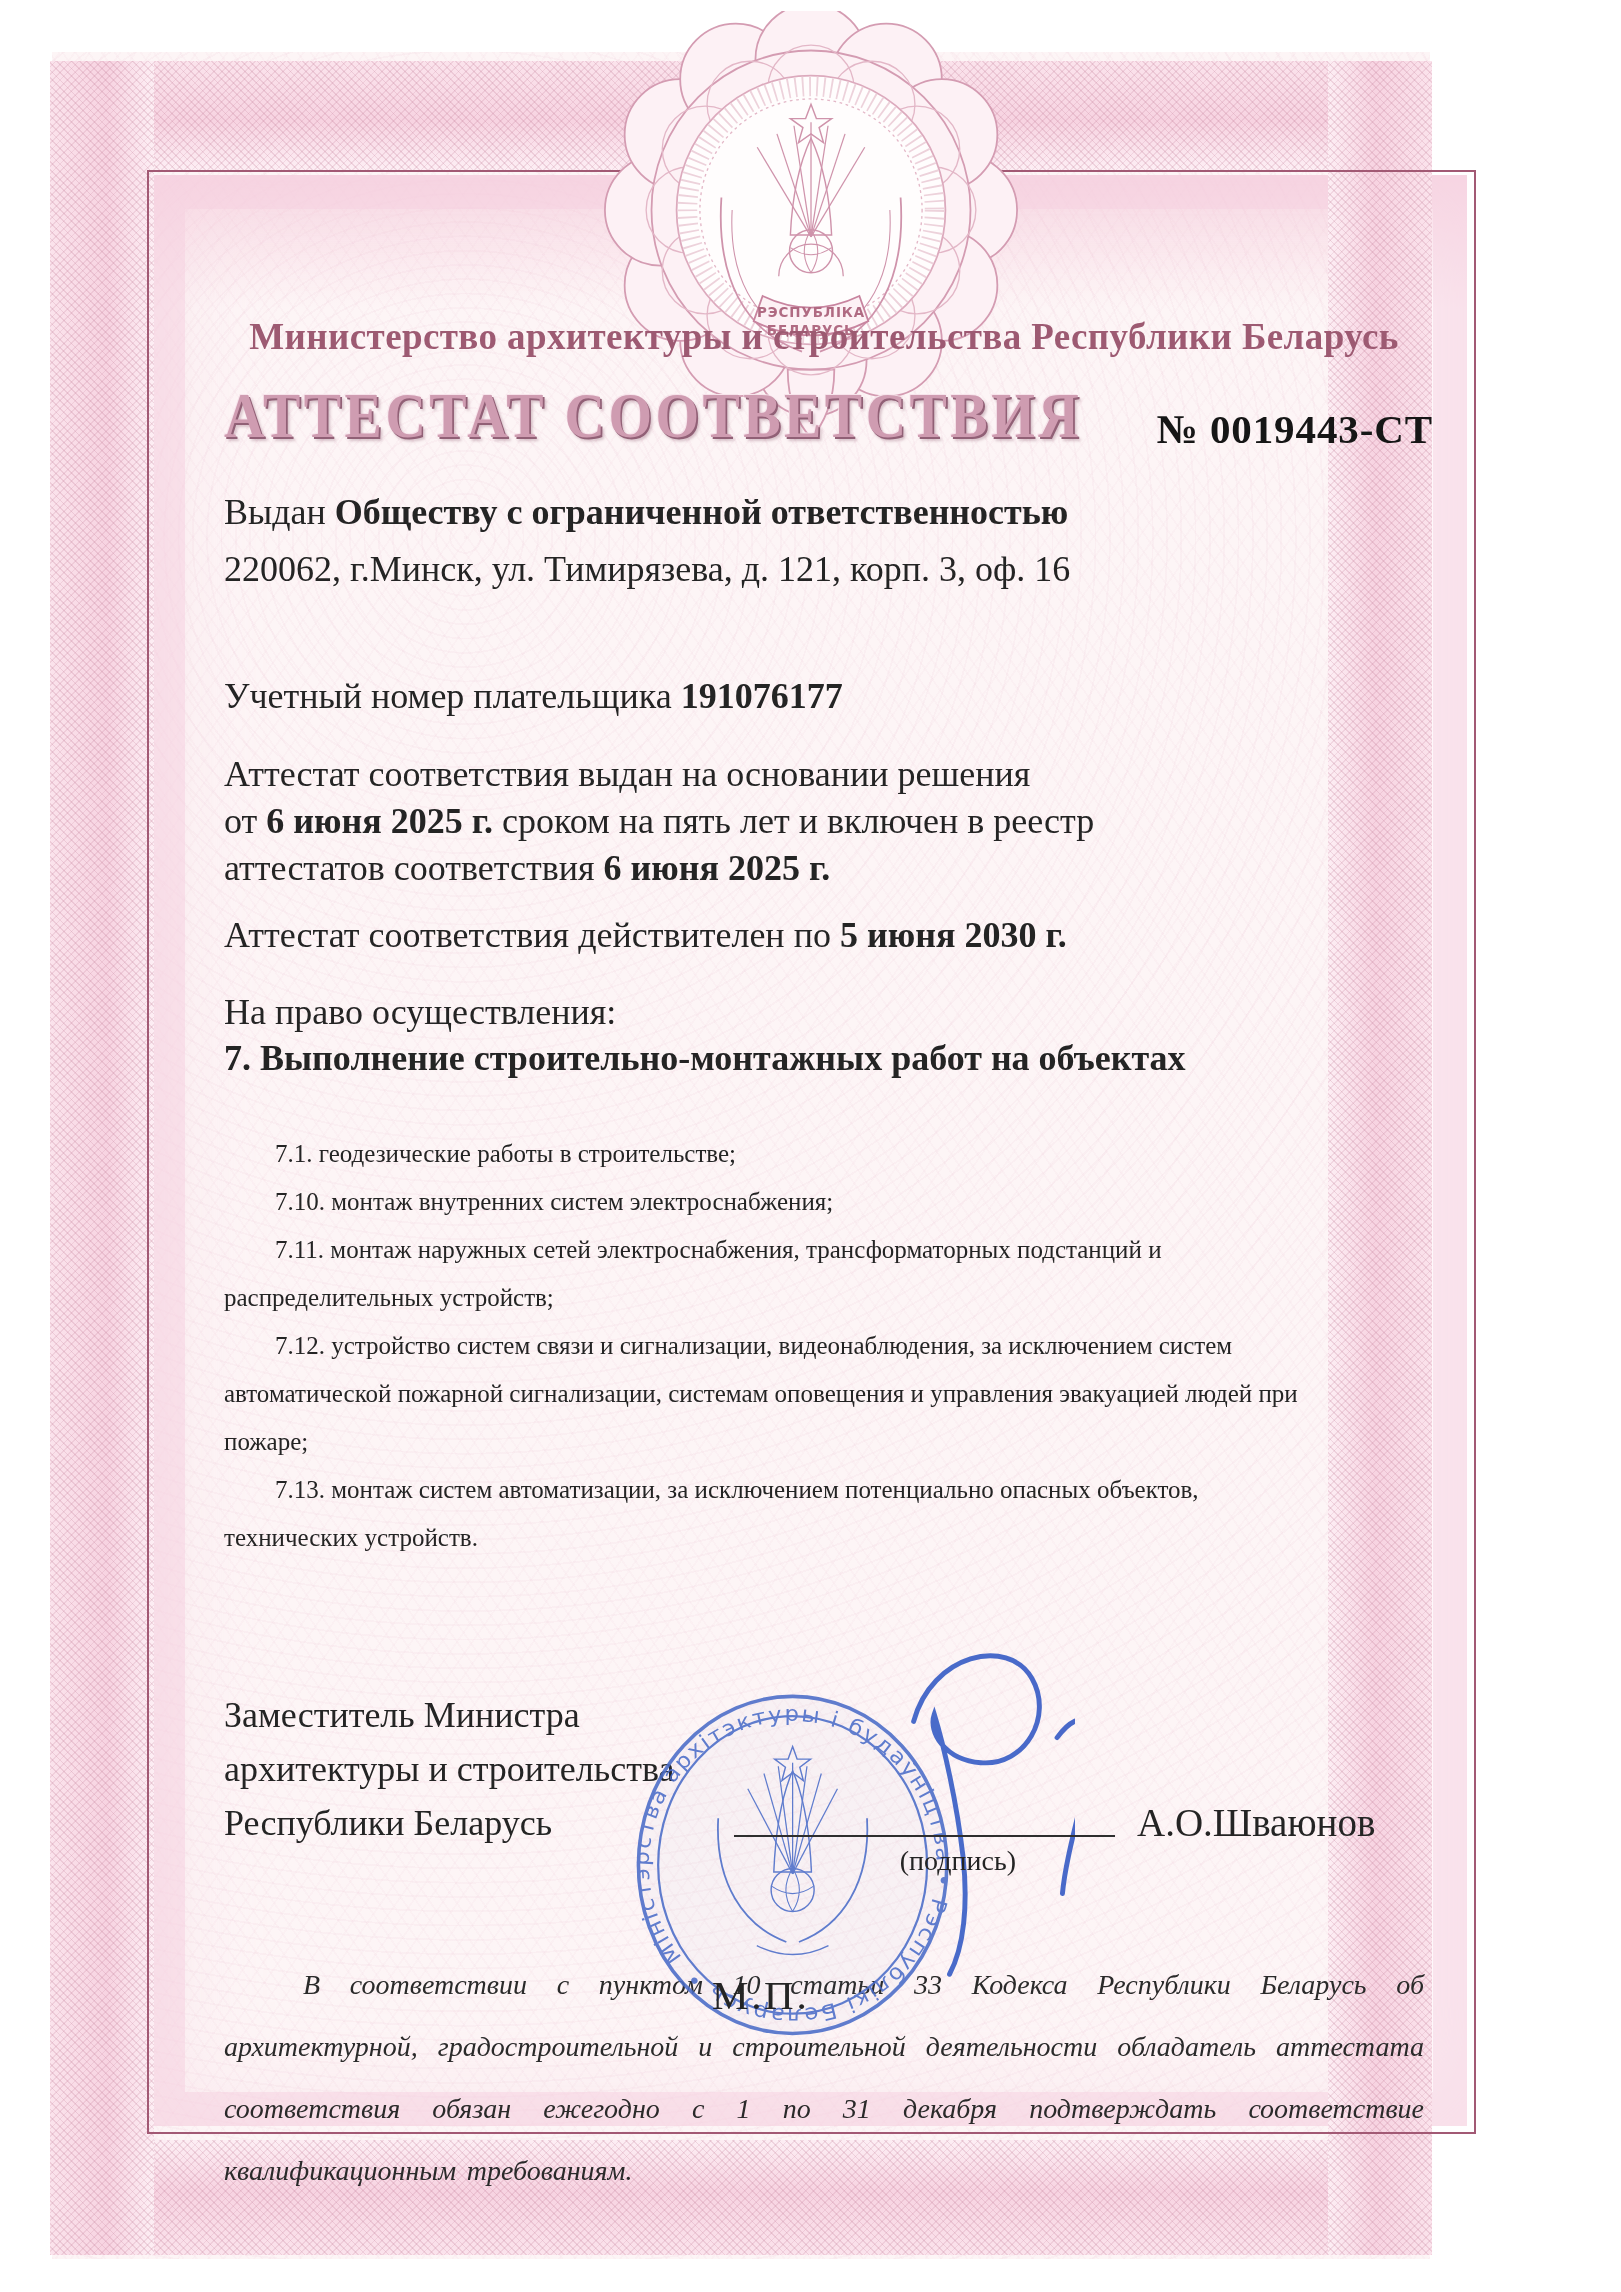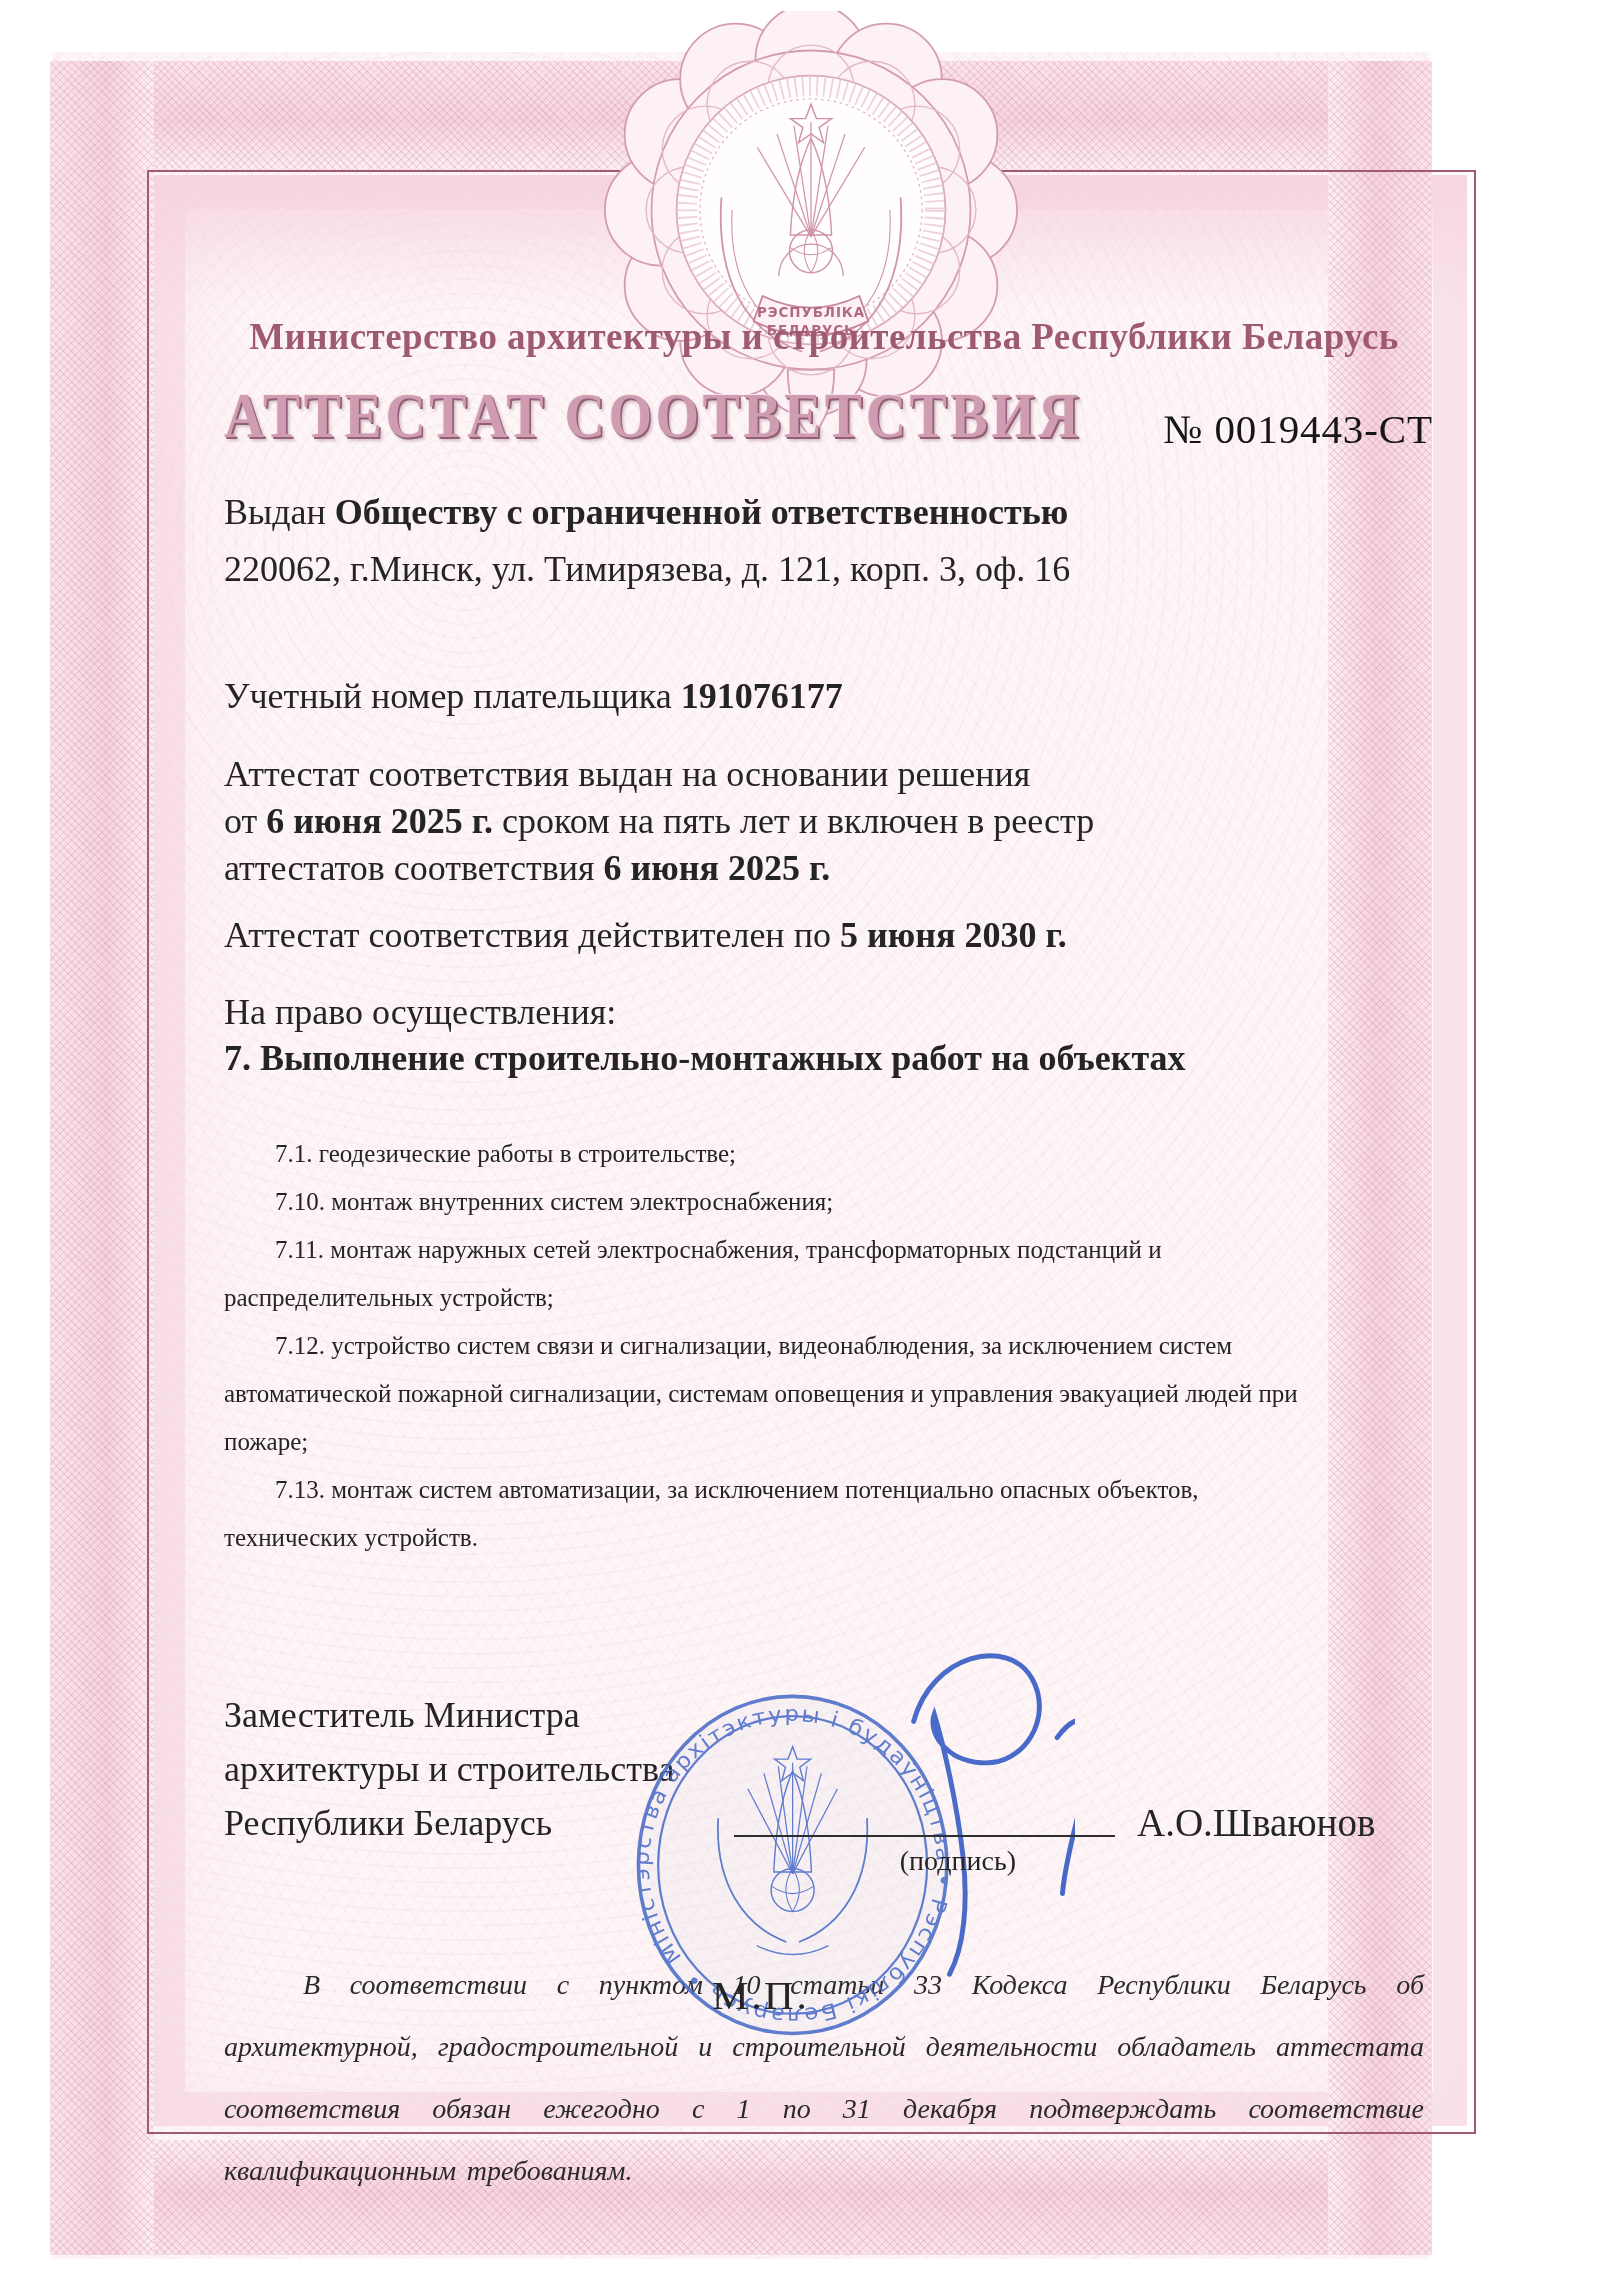--- a/index.html
+++ b/index.html
@@ -62,21 +62,21 @@
   
   .abs{position:absolute;z-index:3;}
   .t{font-size:36px;line-height:47px;color:#242424;margin:0;}
   .b{font-weight:700;}
   #ministry{left:224px;top:315px;width:1200px;text-align:center;
     font-weight:700;font-size:37px;line-height:43px;color:#9d5a72;letter-spacing:0.4px;}
   #titlerow{left:224px;top:380px;width:1209px;height:82px;}
   .bigtitle{display:inline-block;font-weight:700;font-size:59px;line-height:77px;letter-spacing:3.6px;
     color:#cf9cb1;transform:scale(.95,1.06);transform-origin:left bottom;
     text-shadow:1.8px 1.8px 0 #916076, 3.6px 3.6px 2.7px rgba(145,96,118,.35), -0.9px -0.9px 0 #f7e4eb;}
-  .certno{position:absolute;right:0;bottom:9px;font-weight:400;font-size:41px;color:#161616;letter-spacing:0.9px;text-align:center;}
+  .certno{position:absolute;right:0;bottom:9px;font-weight:700;font-size:41px;color:#161616;letter-spacing:0.9px;text-align:center;}
   #block1{left:224px;top:484px;width:1128px;}
   #block1 .t{line-height:57px;}
   #payer{left:224px;top:673px;width:1128px;}
   #basis{left:224px;top:751px;width:1128px;}
   #basis .t{line-height:47px;}
   #valid{left:224px;top:912px;width:1128px;}
   #rights{left:224px;top:989px;width:1128px;}
   #scope{left:224px;top:1035px;width:1128px;}
   #scope .t{font-weight:700;line-height:47px;}
   #items{left:224px;top:1130px;width:1084px;}

